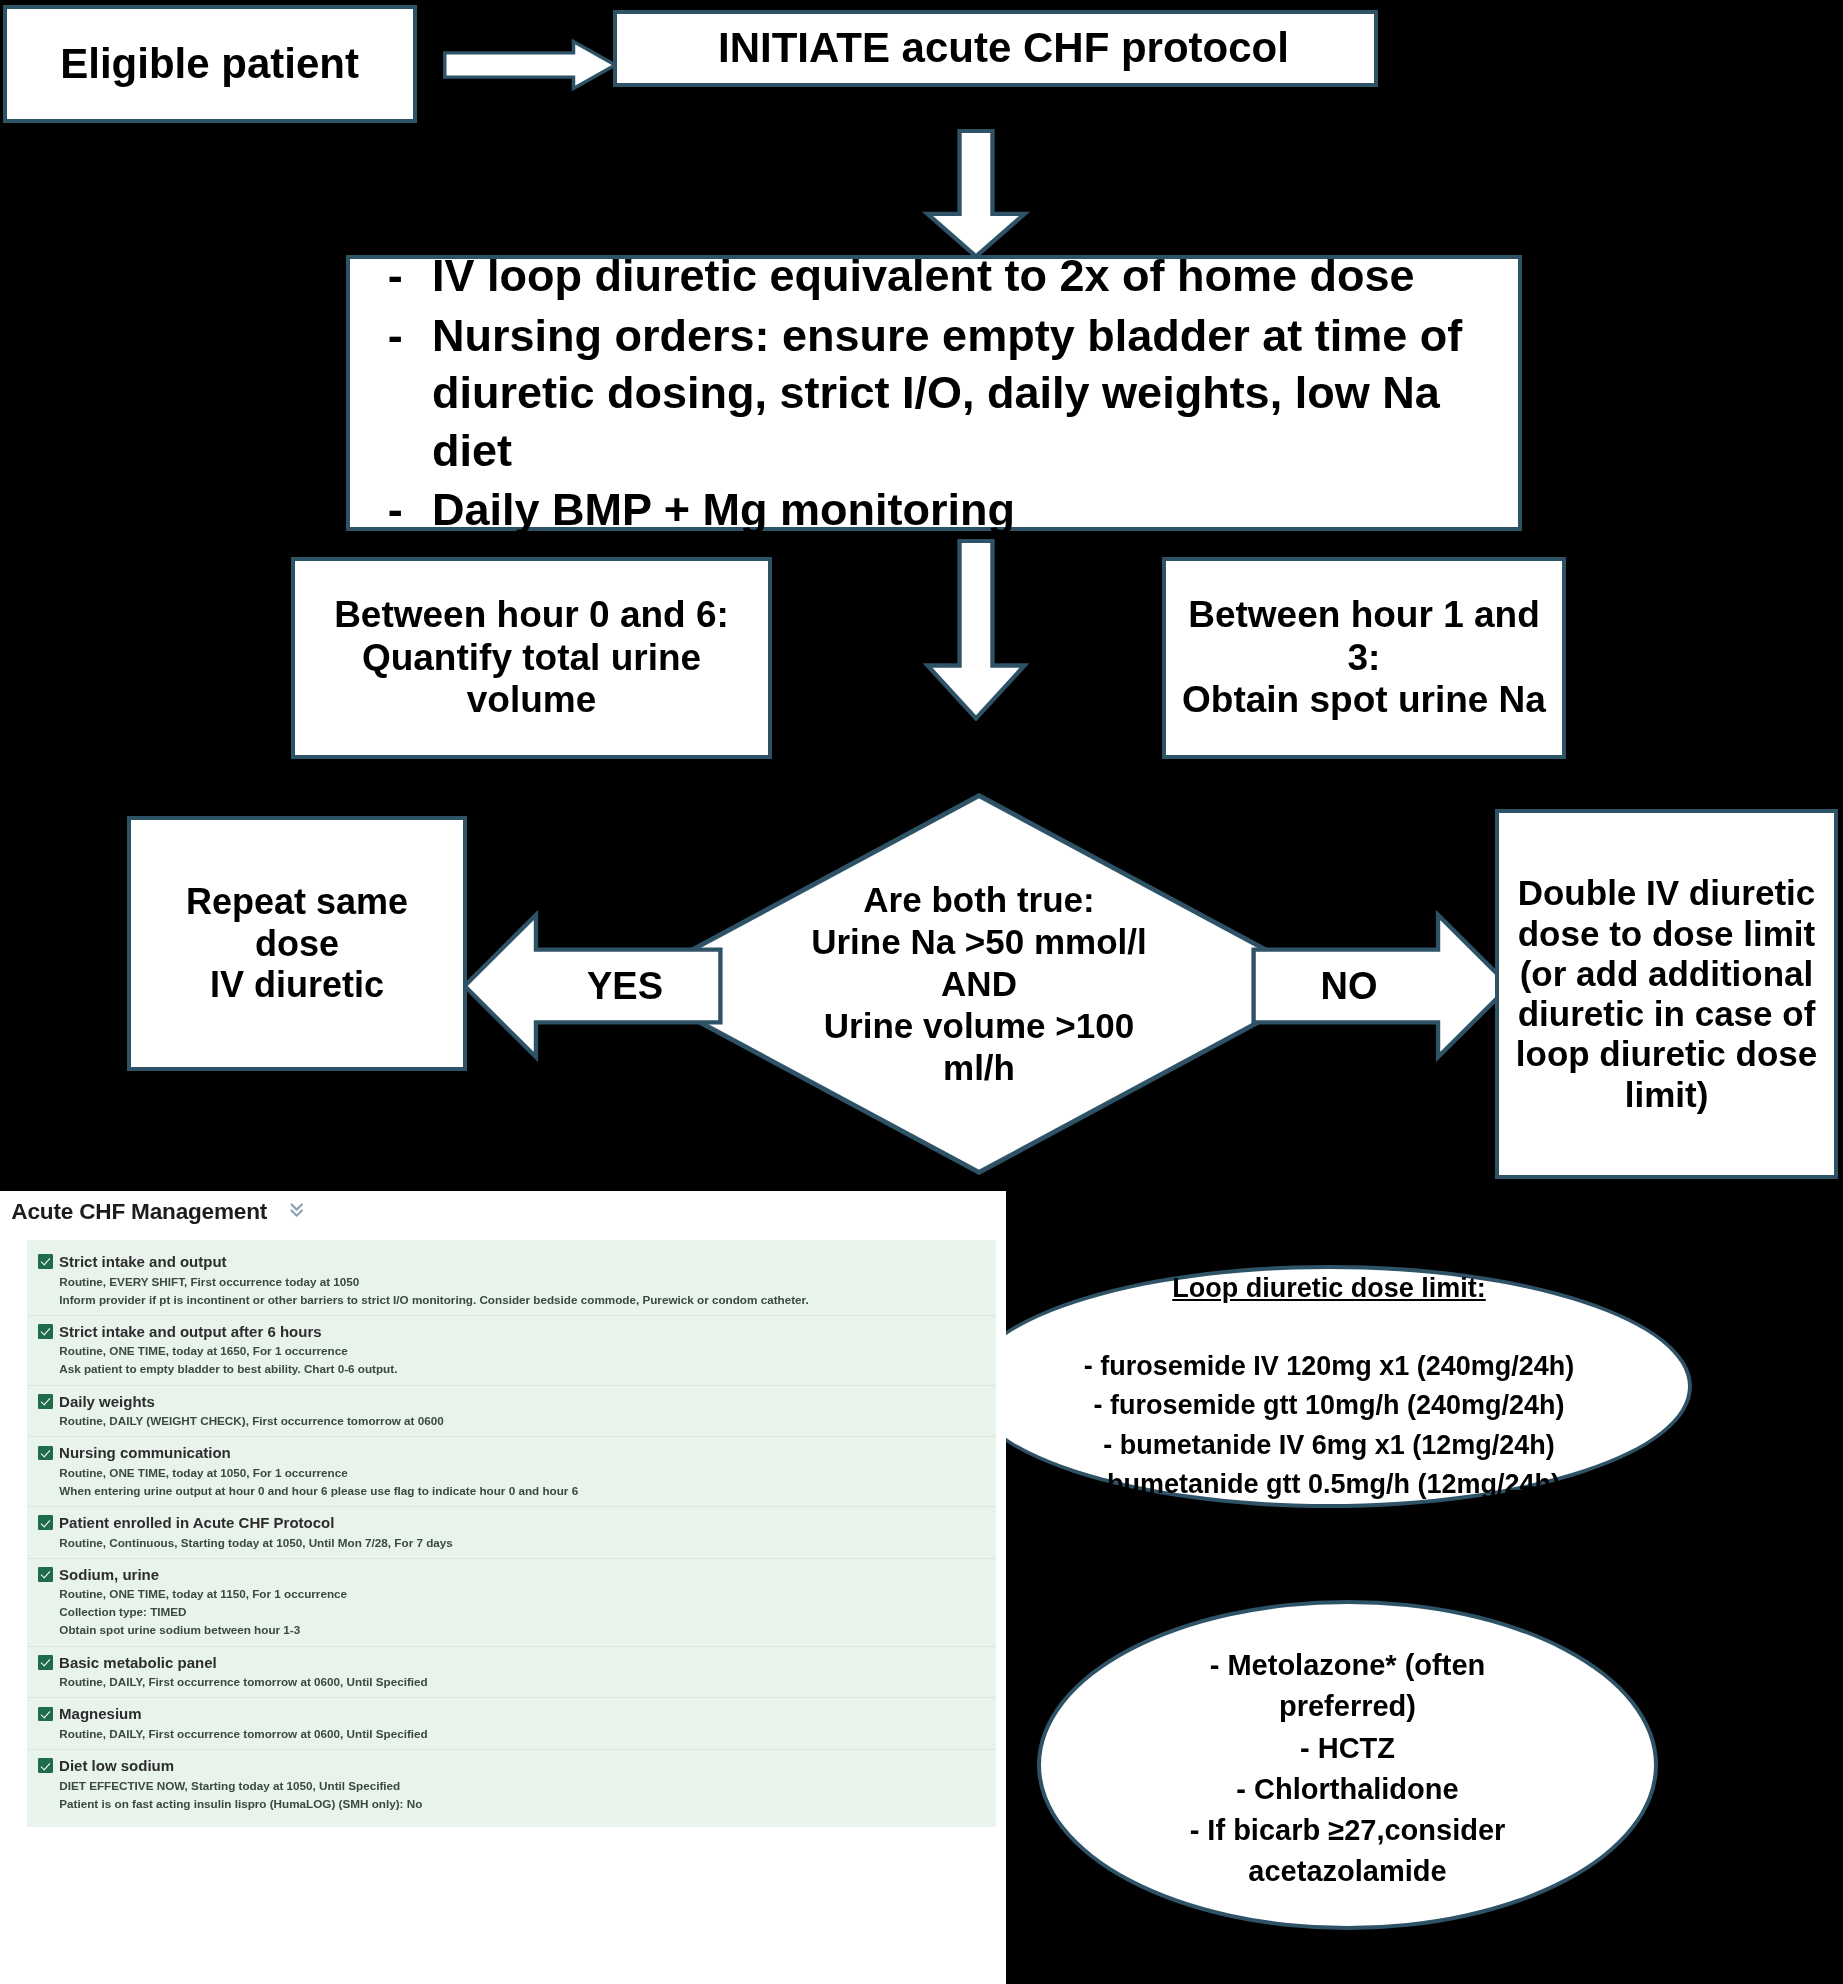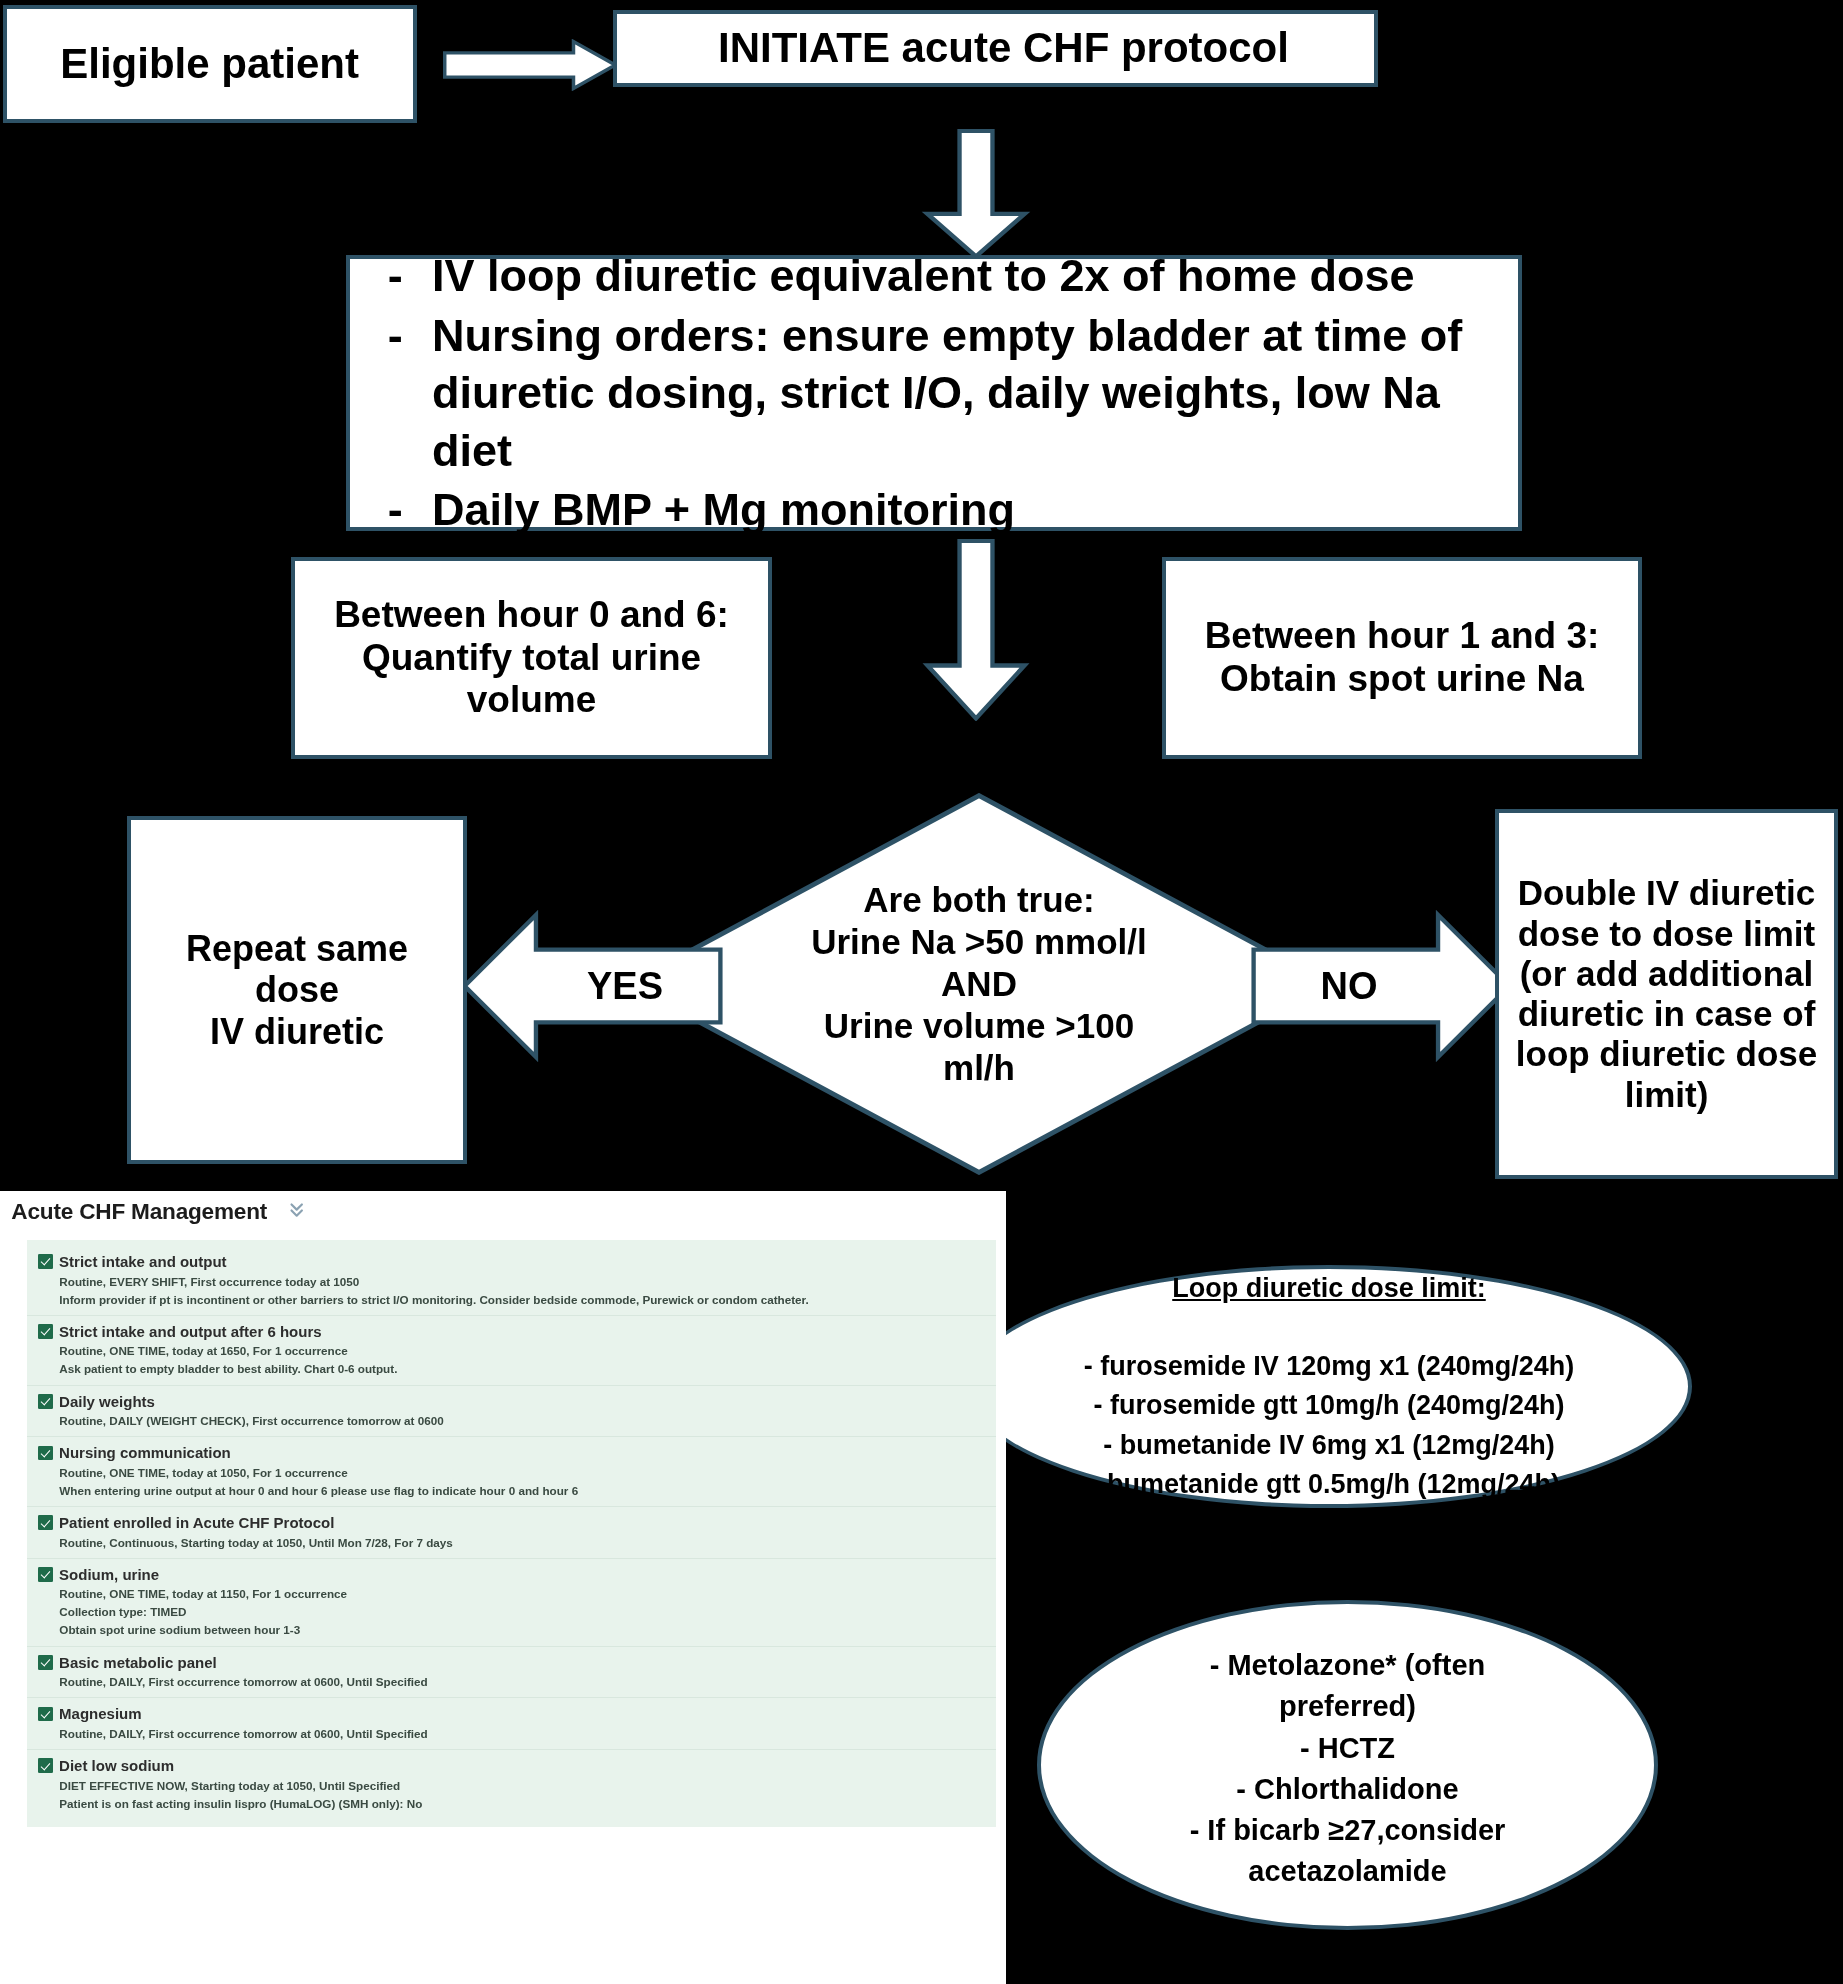--- a/index.html
+++ b/index.html
@@ -191,21 +191,21 @@
     </svg>
   </div>
 
   <div class="fbox" style="left:291px; top:557px; width:481px; height:202px; font-size:37px;">
     <span class="txt">
       <span>Between hour 0 and 6:</span><br>
       <span>Quantify total urine volume</span>
     </span>
   </div>
 
-  <div class="fbox" style="left:1162px; top:557px; width:480px; height:202px; font-size:37px;">
+  <div class="fbox" style="left:1162px; top:557px; width:404px; height:202px; font-size:37px;">
     <span class="txt">
       <span>Between hour 1 and 3:</span><br>
       <span>Obtain spot urine Na</span>
     </span>
   </div>
 
   <div class="diamond-wrap" style="left:626px; top:793px; width:706px; height:382px;">
     <svg viewBox="0 0 1624 880" preserveAspectRatio="none">
       <polygon points="812,6 1618,440 812,874 6,440" fill="#ffffff" stroke="#2e5266" stroke-width="11"></polygon>
     </svg>
@@ -231,21 +231,21 @@
 
   <div class="arrow" style="left:1251px; top:908px; width:261px; height:156px;">
     <svg viewBox="0 0 600 360" preserveAspectRatio="none">
       <polygon points="594,180 430,16 430,96 6,96 6,264 430,264 430,344" fill="#ffffff" stroke="#2e5266" stroke-width="10"></polygon>
     </svg>
     <div class="arrow-label" style="font-size:38px; padding-right:65px;">
       <span>NO</span>
     </div>
   </div>
 
-  <div class="fbox" style="left:127px; top:816px; width:340px; height:348px; font-size:36px;">
+  <div class="fbox" style="left:127px; top:816px; width:340px; height:255px; font-size:36px;">
     <span class="txt">
       <span>Repeat same dose</span><br>
       <span>IV diuretic</span>
     </span>
   </div>
 
   <div class="fbox" style="left:1495px; top:809px; width:343px; height:370px; font-size:35px;">
     <span class="txt">
       <span>Double IV diuretic</span><br>
       <span>dose to dose limit</span><br>

